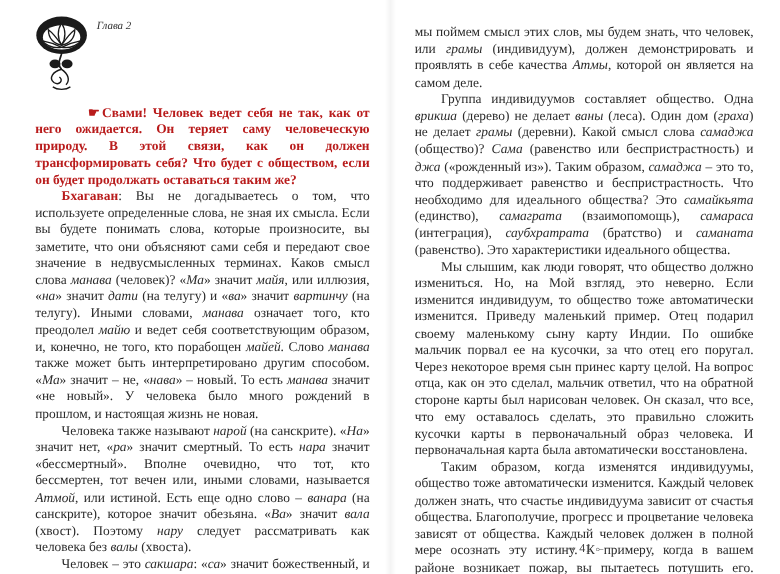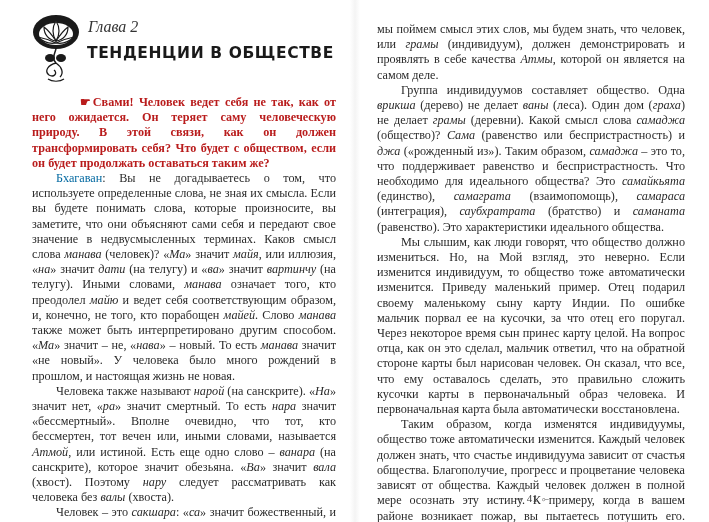--- a/index.html
+++ b/index.html
@@ -14,38 +14,38 @@
   .page { position: relative; height: 522px; }
   .page.left { width: 355px; }
   .page.right { width: 354px; }
   .gutter {
     position: absolute; left: 350px; top: 0; width: 10px; height: 522px;
     background: linear-gradient(90deg, #ffffff 0%, #f4f4f4 50%, #ffffff 100%);
   }
   .emblem { position: absolute; left: 30px; top: 13px; width: 52px; height: 70px; }
   .chapter-label {
     position: absolute; left: 88px; top: 18px;
-    font-style: italic; font-size: 16px; color: #333; text-align: right;
+    font-style: italic; font-size: 10px; color: #333; text-align: right;
   }
   .chapter-title {
     position: absolute; left: 87px; top: 44px;
     font-family: "DejaVu Sans", "Liberation Sans", sans-serif;
     font-weight: bold; font-size: 15.5px; letter-spacing: 0.6px; color: #1a1a1a;
   }
   .text-block {
     position: absolute;
     font-size: 12.2px; line-height: 15.2px; text-align: justify;
   }
   .left .text-block { left: 32px; top: 95px; width: 304px; }
   .right .text-block { left: 22px; top: 22px; width: 308px; }
   .text-block p { margin: 0; text-indent: 24px; }
   .text-block p.noindent { text-indent: 0; }
   .question { font-weight: bold; color: #b91c1c; }
   .hand-icon { display: inline-block; font-size: 12px; margin-right: 3px; letter-spacing: -1px; }
-  .speaker { font-weight: normal; color: #0369a1; }
+  .speaker { font-weight: bold; color: #b91c1c; }
   i { font-style: italic; }
   .page-number {
     position: absolute; bottom: 17px; left: 0; right: 0;
     text-align: center; font-size: 11px; color: #444;
   }
   .page-number .orn { font-size: 9px; color: #555; margin: 0 4px; }
 </style>
 </head>
 <body>
 
@@ -61,21 +61,20 @@
       <path d="M8 24 C14 30 20 31 26 30 C20 27 13 25 8 24Z" fill="#ffffff" stroke="#1a1a1a" stroke-width="1.2"></path>
       <path d="M44 24 C38 30 32 31 26 30 C32 27 39 25 44 24Z" fill="#ffffff" stroke="#1a1a1a" stroke-width="1.2"></path>
       <path d="M26 36 C24 42 22 46 26 50" stroke="#1a1a1a" stroke-width="1.5" fill="none"></path>
       <ellipse cx="20" cy="45" rx="5" ry="4" fill="#1a1a1a"></ellipse>
       <ellipse cx="31" cy="45" rx="5" ry="4" fill="#1a1a1a"></ellipse>
       <path d="M26 50 C18 52 14 58 19 62 C24 65 28 60 24 57 M26 50 C32 54 34 60 30 64" stroke="#1a1a1a" stroke-width="1.3" fill="none"></path>
       <path d="M18 66 C22 69 30 69 34 66" stroke="#1a1a1a" stroke-width="1.2" fill="none"></path>
     </svg>
 
     <div class="chapter-label">Глава 2</div>
-    <div class="chapter-title">ТЕНДЕНЦИИ В ОБЩЕСТВЕ</div>
 
     <div class="text-block">
       <p class="question"><span class="hand-icon">☛</span><span>Свами! Человек ведет себя не так, как от него ожидается. Он теряет саму человеческую природу. В этой связи, как он должен трансформировать себя? Что будет с обществом, если он будет продолжать оставаться таким же?</span></p>
       <p><span class="speaker">Бхагаван</span><span class="rich">: Вы не догадываетесь о том, что используете определенные слова, не зная их смысла. Если вы будете понимать слова, которые произносите, вы заметите, что они объясняют сами себя и передают свое значение в недвусмысленных терминах. Каков смысл слова <i>манава</i> (человек)? «<i>Ма</i>» значит <i>майя</i>, или иллюзия, «<i>на</i>» значит <i>дати</i> (на телугу) и «<i>ва</i>» значит <i>вартинчу</i> (на телугу). Иными словами, <i>манава</i> означает того, кто преодолел <i>майю</i> и ведет себя соответствующим образом, и, конечно, не того, кто порабощен <i>майей</i>. Слово <i>манава</i> также может быть интерпретировано другим способом. «<i>Ма</i>» значит – не, «<i>нава</i>» – новый. То есть <i>манава</i> значит «не новый». У человека было много рождений в прошлом, и настоящая жизнь не новая.</span></p>
       <p><span class="rich">Человека также называют <i>нарой</i> (на санскрите). «<i>На</i>» значит нет, «<i>ра</i>» значит смертный. То есть <i>нара</i> значит «бессмертный». Вполне очевидно, что тот, кто бессмертен, тот вечен или, иными словами, называется <i>Атмой</i>, или истиной. Есть еще одно слово – <i>ванара</i> (на санскрите), которое значит обезьяна. «<i>Ва</i>» значит <i>вала</i> (хвост). Поэтому <i>нару</i> следует рассматривать как человека без <i>валы</i> (хвоста).</span></p>
       <p><span class="rich">Человек – это <i>сакшара</i>: «<i>са</i>» значит божественный, и «<i>акшара</i>» значит неубывающий или постоянный. Таким образом,  – это тот, кто не убывает, постоянен или вечен, т. е. . Тот, кто имеет осознание , является . Но, к сожалению, человек сегодня ведет себя как  (демон). Человек должен обладать  (контролем над чувствами), но он полон  (гордости и самомнения). Поэтому, когда</span></p>
     </div>
 
   </div>
 

